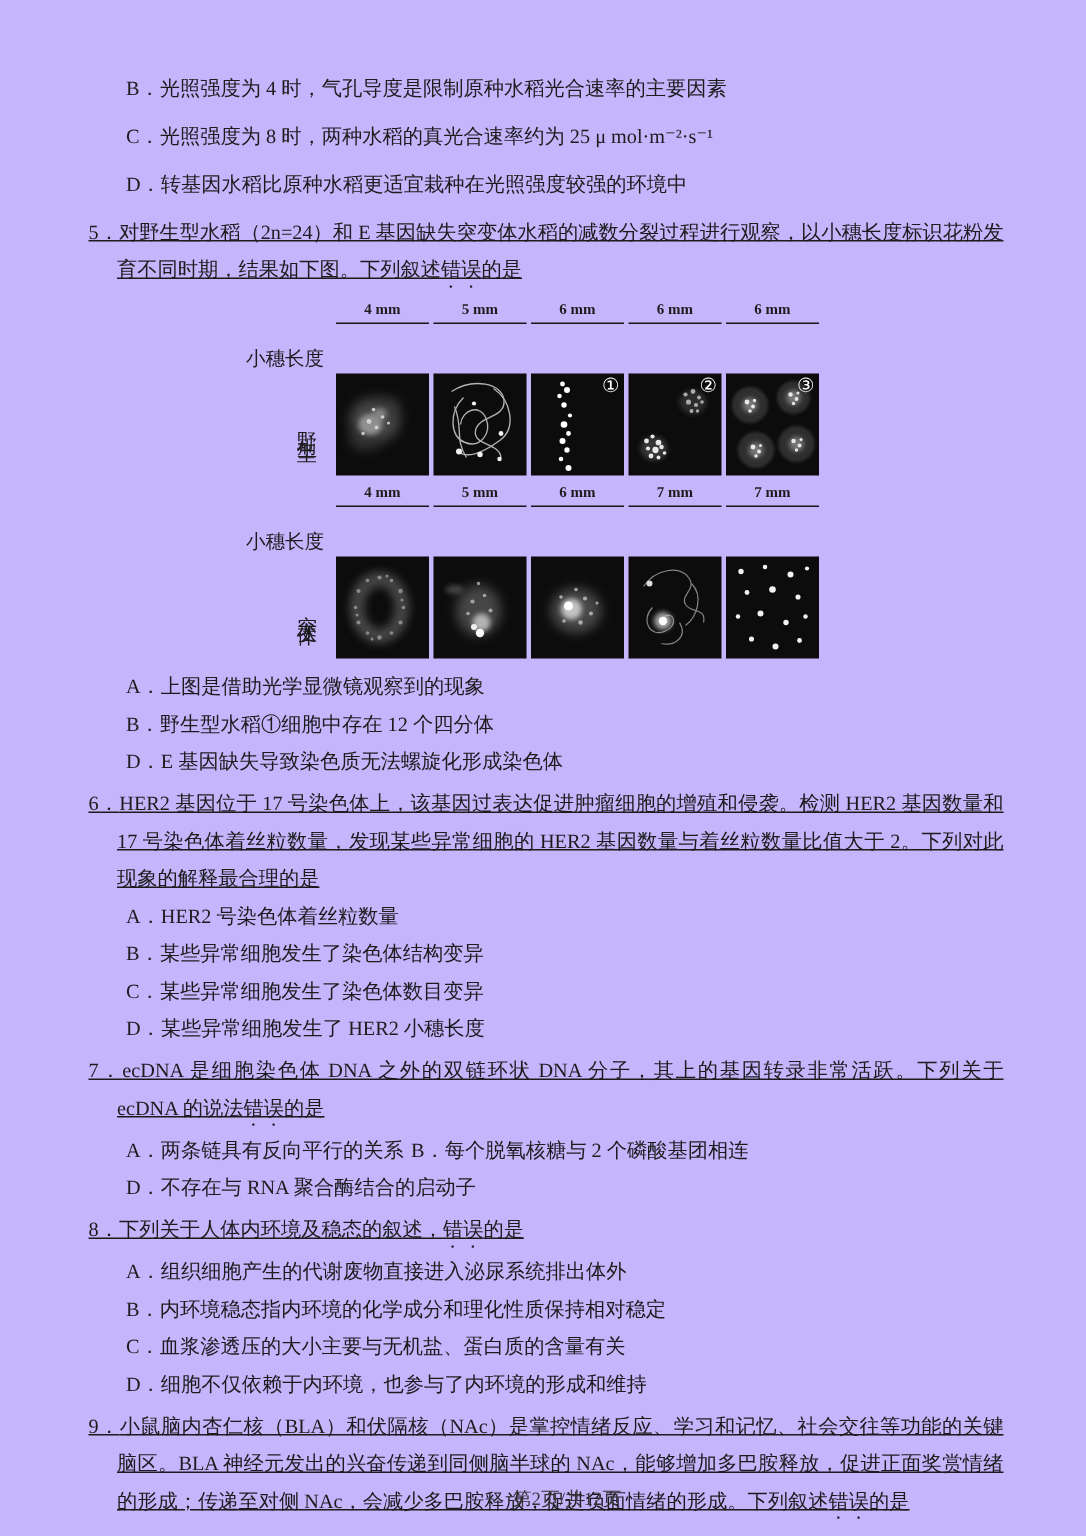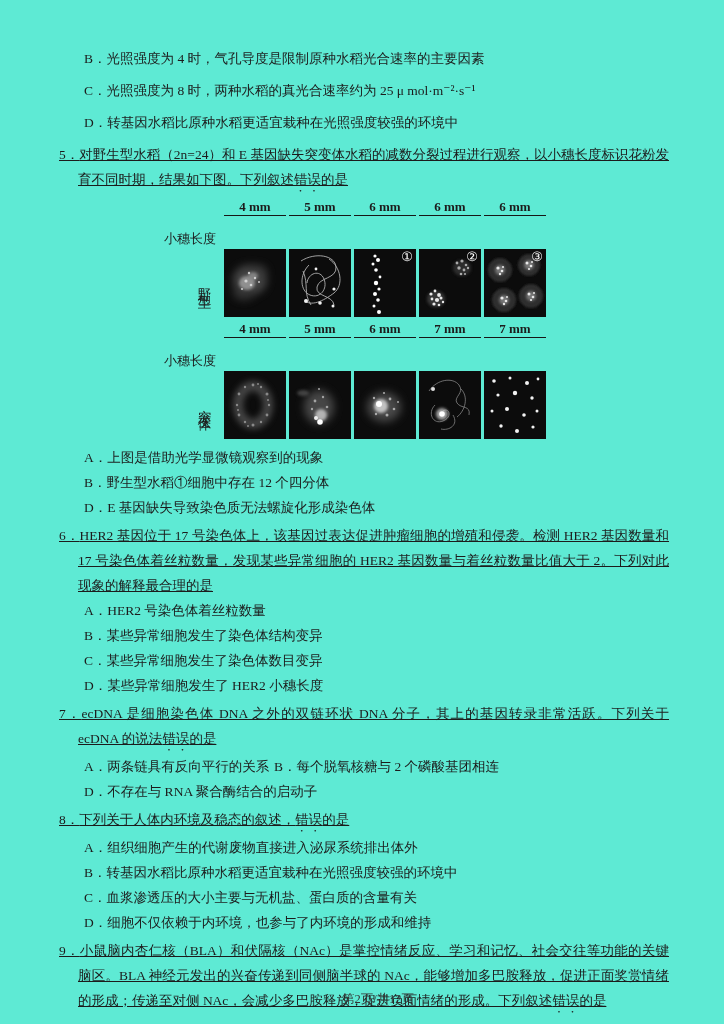--- a/index.html
+++ b/index.html
@@ -1,34 +1,34 @@
 <!DOCTYPE html>
 <html><head>
 <meta charset="utf-8">
 <style>
   html,body{margin:0;padding:0;}
-  .page{position:relative;width:724px;height:1024px;background:#5eead4;color:#1c1c1c;
+  .page{position:relative;width:724px;height:1024px;background:#c4b5fd;color:#1c1c1c;
         font-family:"Liberation Serif","DejaVu Serif",serif;font-size:13.5px;overflow:hidden;}
   .content{position:absolute;left:59px;top:46px;width:610px;}
   .q{margin:0 0 3px 0;}
   .stem{padding-left:19px;text-indent:-19px;line-height:25px;text-align:justify;margin:0;text-decoration:underline;}
   .qnum{display:inline;}
   .opt{padding-left:25px;line-height:25px;}
   .opt.sp{margin-bottom:7px;}
   .optrow{display:flex;padding-left:25px;line-height:25px;}
   .optrow .col1{width:190px;flex:0 0 auto;}
   .emph{-webkit-text-emphasis:filled dot;-webkit-text-emphasis-position:under right;
         text-emphasis:filled dot;text-emphasis-position:under right;}
   
   .fig{margin:4px 0 6px 96px;}
   .figrow{display:grid;grid-template-columns:66px repeat(5,62px);column-gap:3px;row-gap:2px;}
   .fcell{position:relative;}
   .flabel{display:flex;align-items:flex-end;justify-content:flex-end;padding:0 5px 1px 0;
           font-size:13px;height:16px;line-height:15px;margin-top:31px;}
-  .fhead{height:16px;line-height:15px;text-align:center;font-weight:bold;font-size:13px;
+  .fhead{height:16px;line-height:15px;text-align:center;font-weight:bold;font-size:10px;
          border-bottom:1.5px solid #161616;}
   .ftype{display:flex;align-items:center;justify-content:flex-end;padding-right:10px;}
   .vert{writing-mode:vertical-rl;text-orientation:upright;letter-spacing:4px;line-height:1;font-size:13.5px;}
   .fpanel{width:62px;height:68px;background:#0c0c0c;overflow:hidden;}
   .micro{display:block;width:62px;height:68px;}
   .mark{position:absolute;top:1px;right:3px;color:#ffffff;font-size:13px;line-height:13px;}
   .footer{position:absolute;left:16px;bottom:16px;width:100%;text-align:center;font-size:12.5px;color:#333;}
   .defs{position:absolute;width:0;height:0;}
 </style>
 </head>
@@ -325,21 +325,21 @@
         <span>B．每个脱氧核糖与 2 个磷酸基团相连</span>
       </div>
       <div class="optrow">
         <span>D．不存在与 RNA 聚合酶结合的启动子</span>
       </div>
     </div>
 
     <div class="q">
       <p class="stem"><span class="qnum">8．</span><span>下列关于人体内环境及稳态的叙述，</span><span class="emph">错误</span><span>的是</span></p>
       <div class="opt">A．组织细胞产生的代谢废物直接进入泌尿系统排出体外</div>
-      <div class="opt">B．转基因水稻比原种水稻更适宜栽种在光照强度较强的环境中</div>
+      <div class="opt">B．内环境稳态指内环境的化学成分和理化性质保持相对稳定</div>
       <div class="opt">C．血浆渗透压的大小主要与无机盐、蛋白质的含量有关</div>
       <div class="opt">D．细胞不仅依赖于内环境，也参与了内环境的形成和维持</div>
     </div>
 
     <div class="q">
       <p class="stem"><span class="qnum">9．</span><span>小鼠脑内杏仁核（BLA）和伏隔核（NAc）是掌控情绪反应、学习和记忆、社会交往等功能的关键脑区。BLA 神经元发出的兴奋传递到同侧脑半球的 NAc，能够增加多巴胺释放，促进正面奖赏情绪的形成；传递至对侧 NAc，会减少多巴胺释放，促进负面情绪的形成。下列叙述</span><span class="emph">错误</span><span>的是</span></p>
     </div>
 
   </div>
 

